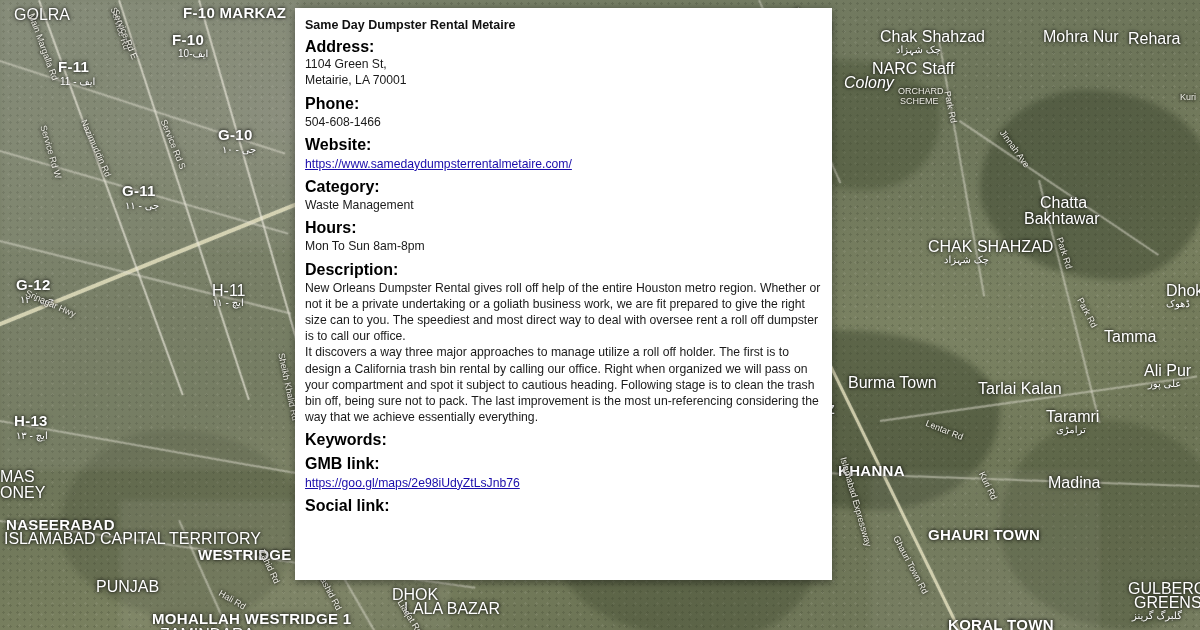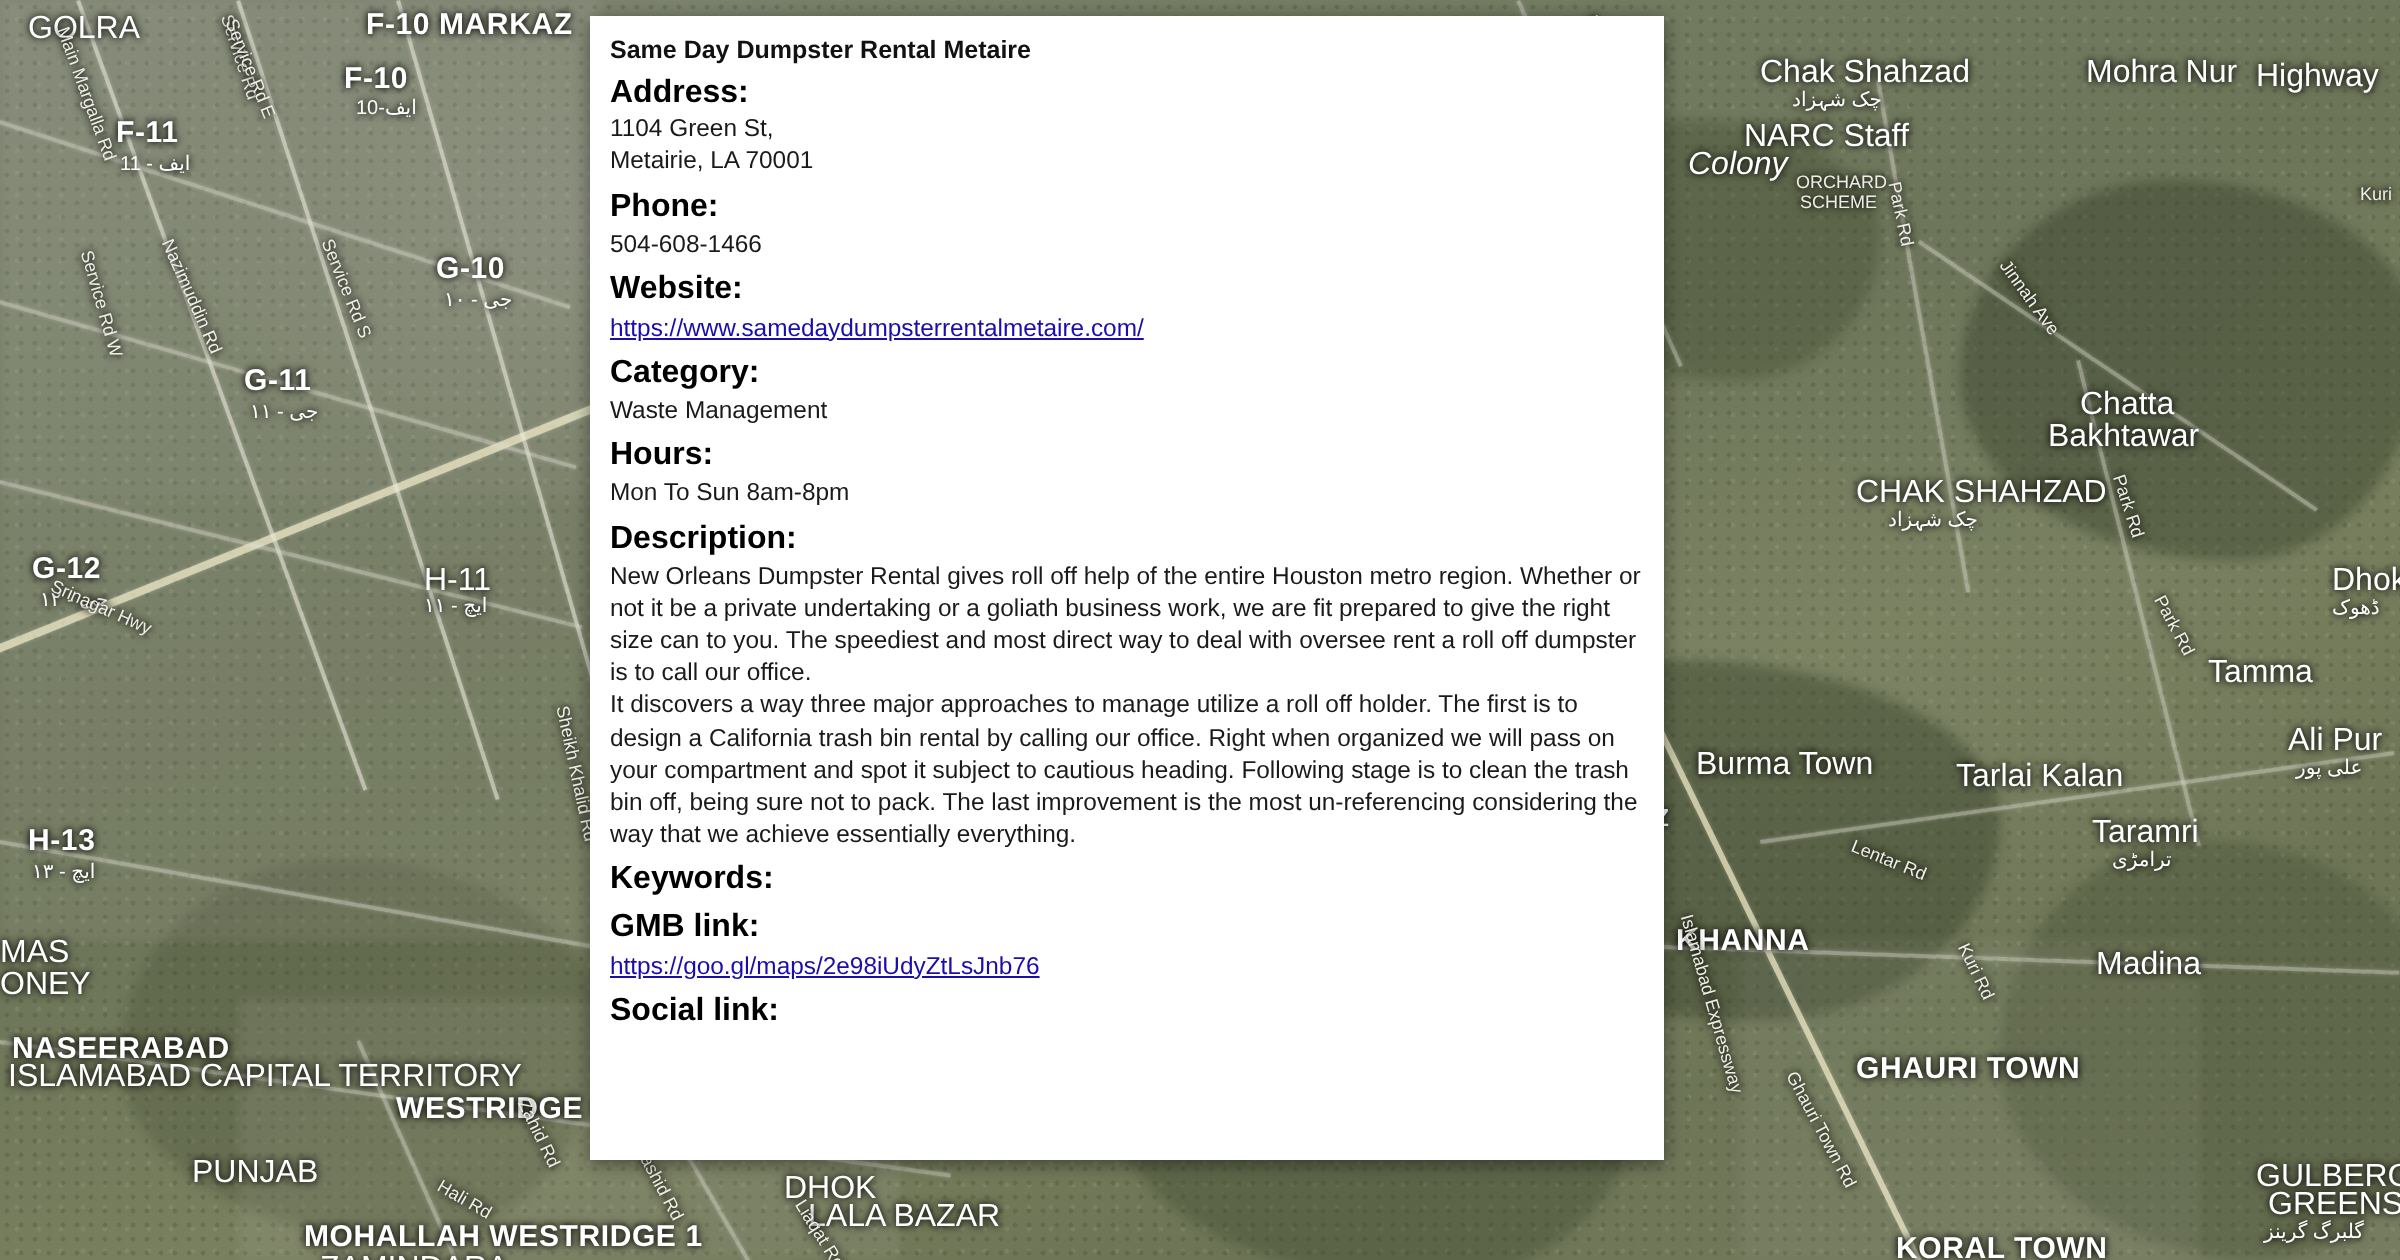--- a/index.html
+++ b/index.html
@@ -200,21 +200,21 @@
         <div class="lbl md" style="left: 160px; top: 626px;">ZAMINDARA</div>
         <div class="lbl xl" style="left: 384px; top: 62px;">Islamabad</div>
         <div class="lbl lg" style="left: 400px; top: 92px;">اسلام آباد</div>
         <div class="lbl md" style="left: 560px; top: 198px;">I-8</div>
         <div class="lbl md" style="left: 703px; top: 20px;">SHAKAR PARIAN</div>
         <div class="lbl md" style="left: 880px; top: 28px;">Chak Shahzad</div>
         <div class="lbl sm" style="left: 896px; top: 44px;">چک شہزاد</div>
         <div class="lbl md" style="left: 872px; top: 60px;">NARC Staff</div>
         <div class="lbl md" style="left: 844px; top: 74px; font-style: italic;">Colony</div>
         <div class="lbl md" style="left: 1024px; top: 28px; padding-left: 19px;">Mohra Nur</div>
-        <div class="lbl md" style="left: 1128px; top: 30px;">Highway</div>
+        <div class="lbl md" style="left: 1128px; top: 30px;">Rehara</div>
         <div class="lbl md" style="left: 1040px; top: 194px;">Chatta</div>
         <div class="lbl md" style="left: 1024px; top: 210px;">Bakhtawar</div>
         <div class="lbl md" style="left: 928px; top: 238px;">CHAK SHAHZAD</div>
         <div class="lbl sm" style="left: 944px; top: 254px;">چک شہزاد</div>
         <div class="lbl md" style="left: 1166px; top: 282px;">Dhok</div>
         <div class="lbl sm" style="left: 1166px; top: 298px;">ڈھوک</div>
         <div class="lbl md" style="left: 1104px; top: 328px;">Tamma</div>
         <div class="lbl md" style="left: 1144px; top: 362px;">Ali Pur</div>
         <div class="lbl sm" style="left: 1148px; top: 378px;">علی پور</div>
         <div class="lbl md" style="left: 848px; top: 374px;">Burma Town</div>

